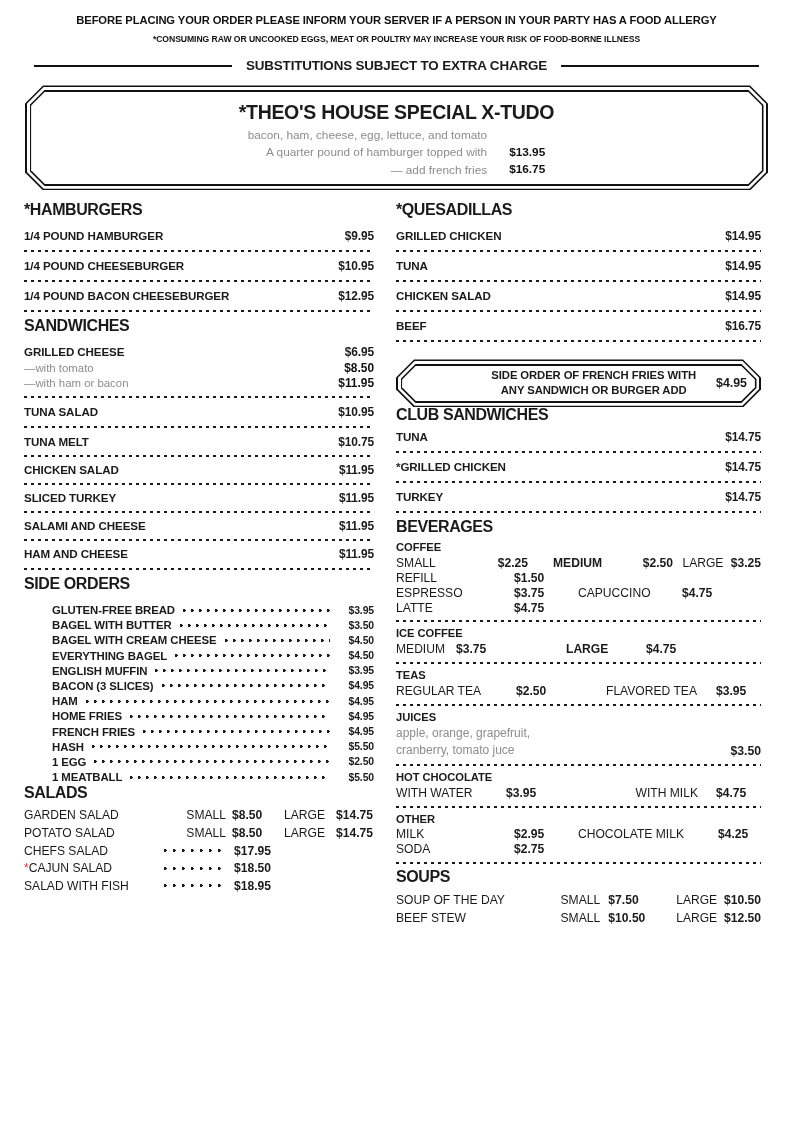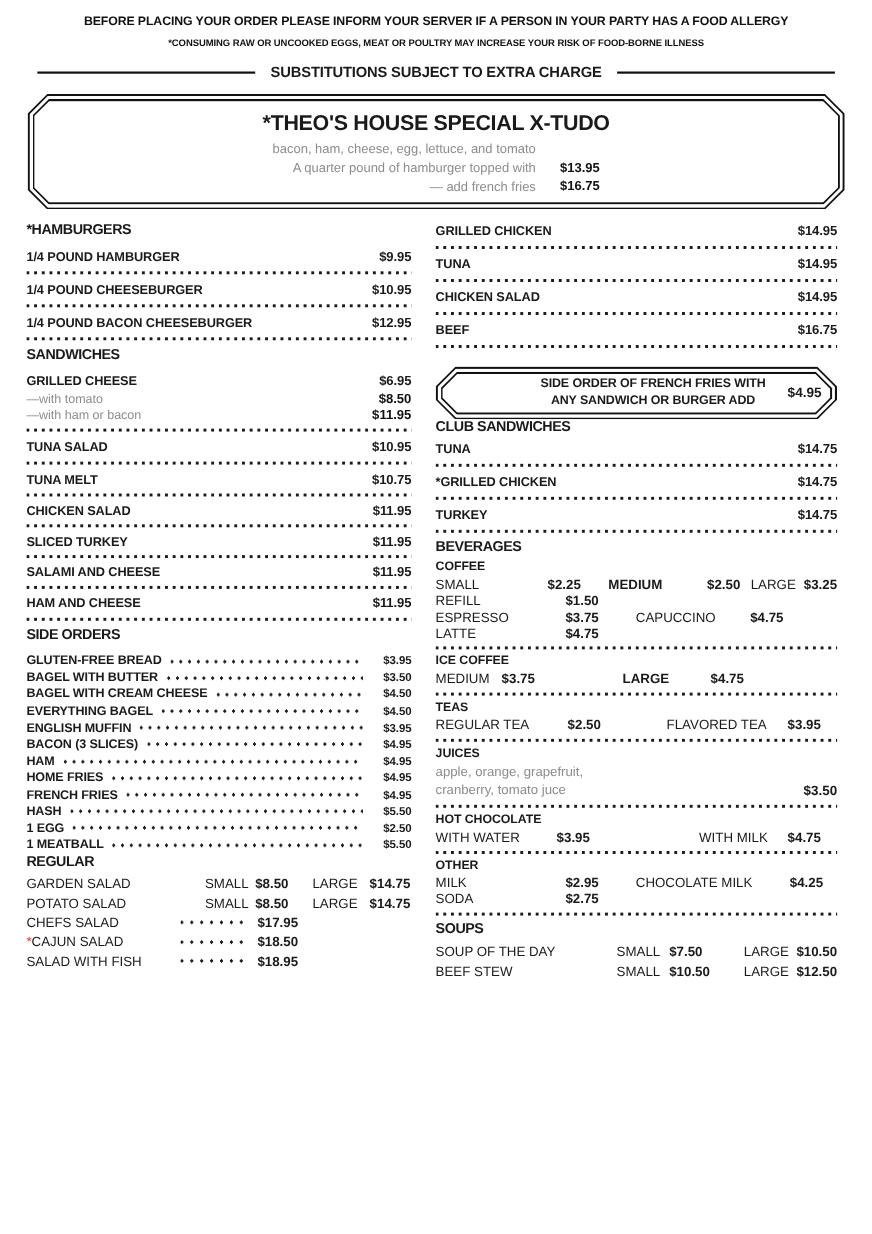--- a/index.html
+++ b/index.html
@@ -148,21 +148,21 @@
     display: flex;
     padding: 12px 24px 0 24px;
     gap: 22px;
   }
   .col { width: 357px; }
   .col-left { width: 350px; }
   .col-right { width: 365px; }
 
   h2.section {
     font-weight: bold;
-    font-size: 13px;
+    font-size: 16px;
     letter-spacing: -0.4px;
     margin: 0 0 10px 0;
     padding: 0;
     line-height: 1;
   }
   h2.section.tight { margin-bottom: 6px; }
   .sec-gap-md { margin-top: 20px; }
   .sec-gap-sm { margin-top: 14px; }
 
   
@@ -193,25 +193,26 @@
     background-image: radial-gradient(circle at 1.3px 50%, #1a1a1a 1.3px, transparent 1.4px);
     background-size: 7px 8px;
     background-repeat: repeat-x;
     margin: 3px 0;
   }
   .dots.thin { margin: 2px 0; }
 
   
   .leader-row {
     display: flex;
-    align-items: flex-end;
+    align-items: center;
     font-weight: bold;
     font-size: 11.4px;
     letter-spacing: -0.1px;
     padding: 1.6px 0;
+    margin-left: 28px;
   }
   .leader-row .nm { white-space: nowrap; }
   .leader-row .ld {
     flex: 1;
     margin: 0 6px 0 8px;
     height: 9px;
     align-self: center;
     background-image: radial-gradient(circle at 1.4px 50%, #1a1a1a 1.4px, transparent 1.5px);
     background-size: 8px 9px;
     background-repeat: repeat-x;
@@ -458,21 +459,21 @@
         <span class="ld"></span>
         <span class="pr">$2.50</span>
       </div>
       <div class="leader-row">
         <span class="nm">1 MEATBALL</span>
         <span class="ld"></span>
         <span class="pr">$5.50</span>
       </div>
     </div>
 
-    <h2 class="section sec-gap-md tight">REGULAR</h2>
+    <h2 class="section sec-gap-md tight">SALADS</h2>
     <div>
       <div class="salad-row">
         <span class="nm">GARDEN SALAD</span>
         <span class="sz1">SMALL</span>
         <span class="p1">$8.50</span>
         <span class="sz2">LARGE</span>
         <span class="p2">$14.75</span>
       </div>
       <div class="salad-row">
         <span class="nm">POTATO SALAD</span>
@@ -494,20 +495,21 @@
       <div class="salad-row">
         <span class="nm">SALAD WITH FISH</span>
         <span class="ld-s"></span>
         <span class="p1">$18.95</span>
       </div>
     </div>
   </div>
 
   <div class="col col-right">
 
+    <h2 class="section">*QUESADILLAS</h2>
     <div>
       <div class="row">
         <span class="nm">GRILLED CHICKEN</span>
         <span class="pr">$14.95</span>
       </div>
       <div class="dots"></div>
       <div class="row">
         <span class="nm">TUNA</span>
         <span class="pr">$14.95</span>
       </div>

